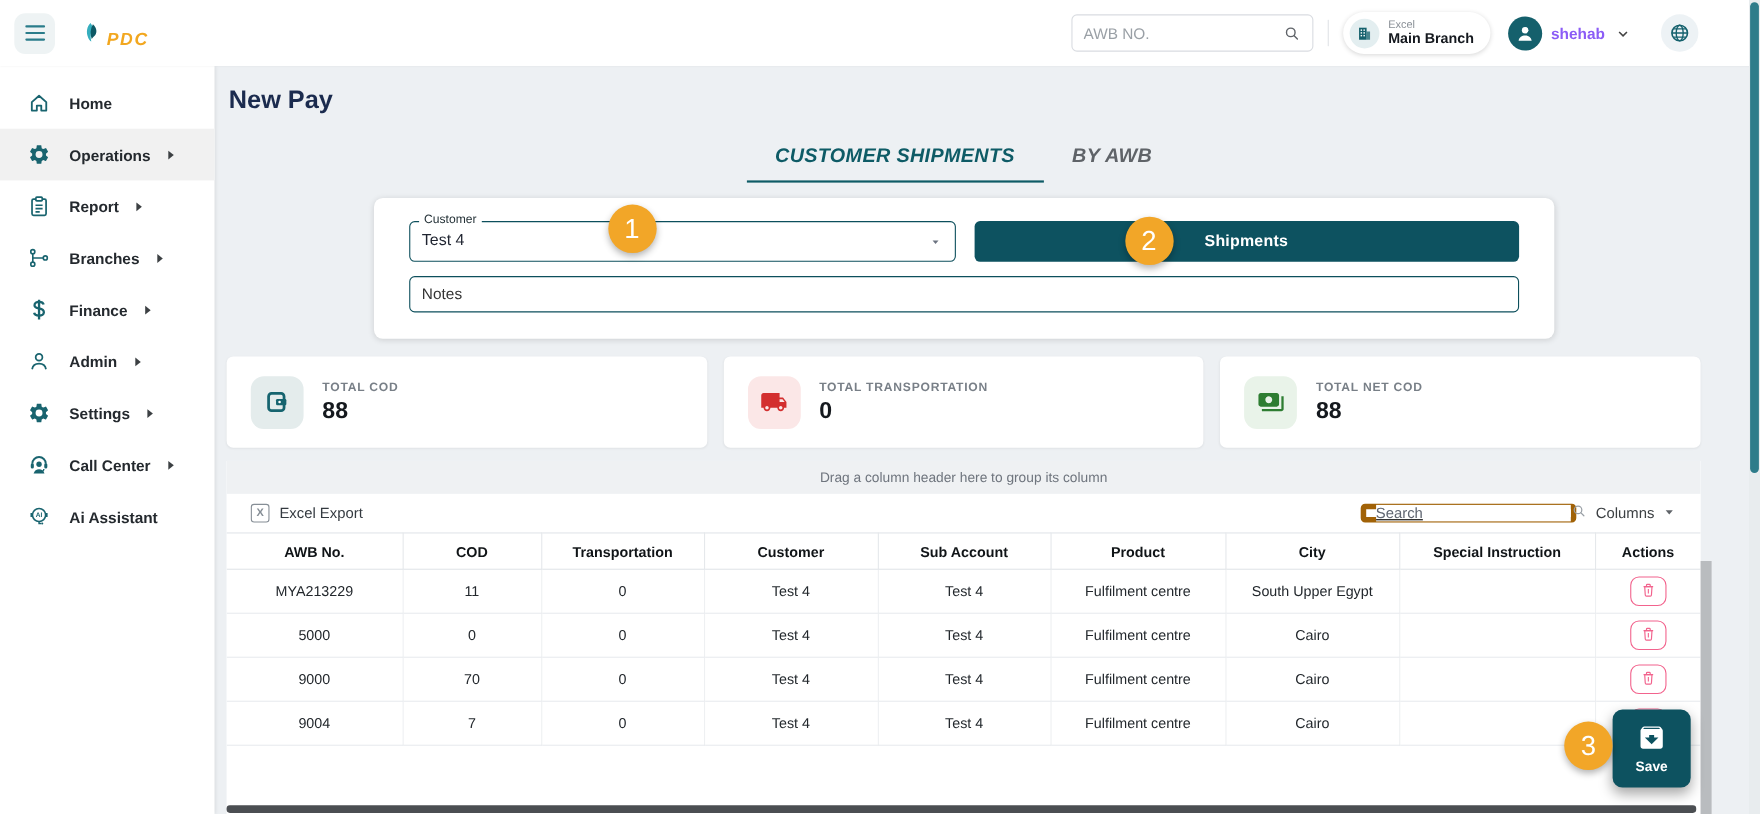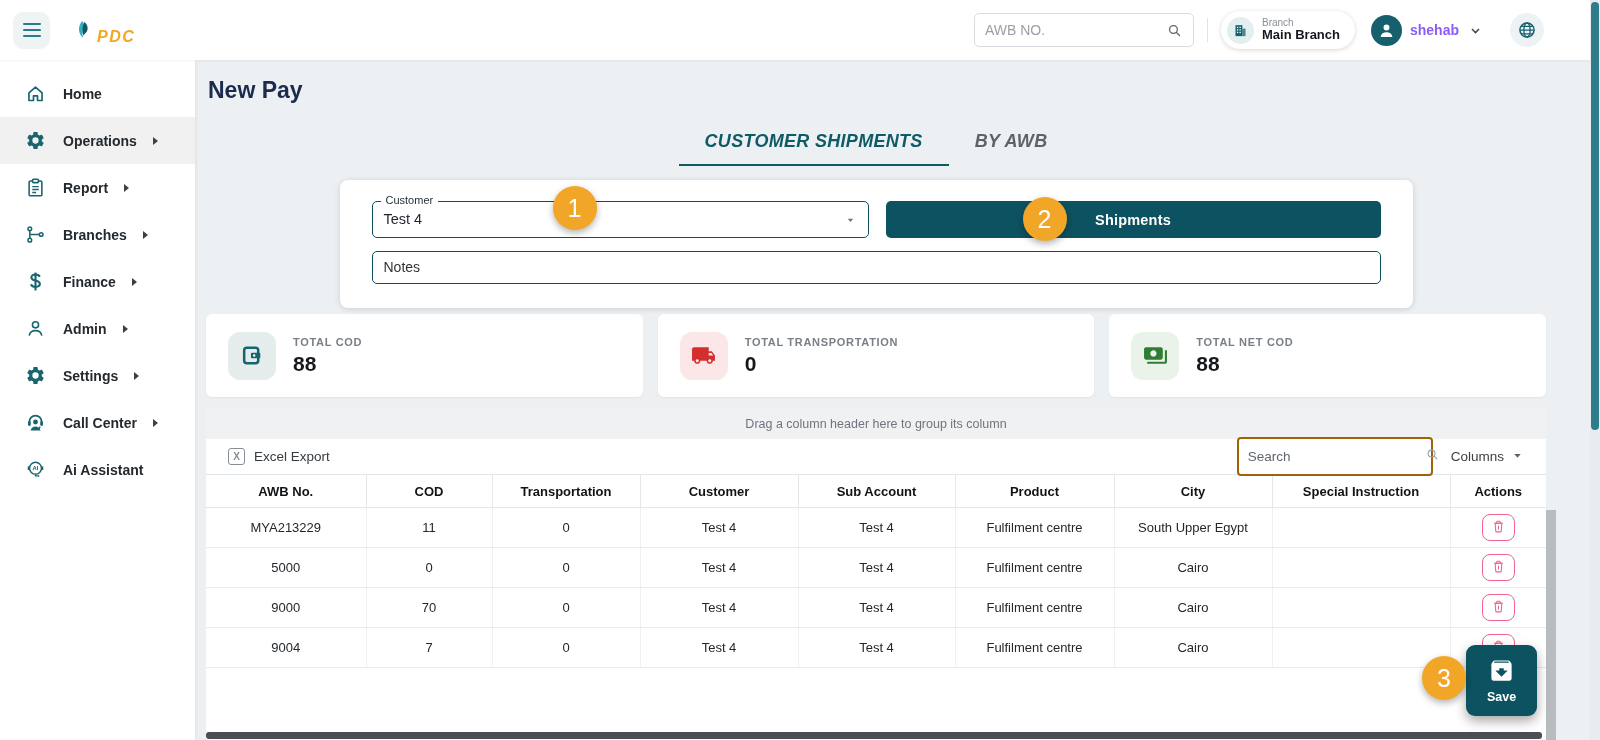--- a/index.html
+++ b/index.html
@@ -76,37 +76,37 @@
                    font-size:14.5px; font-weight:600; letter-spacing:.2px; cursor:pointer; font-family:inherit; }
   .notes-field { margin-top:13px; height:33px; border:1px solid #0d4f5c; border-radius:5px;
                  line-height:31px; padding-left:11px; font-size:14px; color:#333; cursor:text; }
   .step-badge { position:absolute; width:44px; height:44px; border-radius:50%; background:#f2a628;
                 color:#fff; font-size:25px; display:flex; align-items:center; justify-content:center;
                 box-shadow:0 3px 7px rgba(0,0,0,.3); z-index:10; }
   .badge-1 { left:213px; top:6px; }
   .badge-2 { left:683px; top:17px; }
   .badge-3 { position:fixed; right:134px; bottom:40px; z-index:21; }
 
-  .stats-row { display:flex; gap:15px; margin-top:6px; }
+  .stats-row { display:flex; gap:15px; margin-top:16px; }
   .stat-card { flex:1; height:83px; background:#fff; border-radius:6px; display:flex; align-items:center;
                padding-left:22px; gap:17px; box-shadow:0 1px 2px rgba(0,0,0,.05); }
   .stat-icon { width:48px; height:48px; border-radius:12px; display:flex; align-items:center; justify-content:center; }
   .stat-icon svg { width:25px; height:25px; }
   .stat-label { font-size:11px; font-weight:700; color:#787f87; letter-spacing:.7px; }
   .stat-value { font-size:21px; font-weight:700; color:#15191e; margin-top:4px; }
 
   .grid-card { margin-top:12px; background:#fff; height:332px; overflow:hidden; }
   .group-bar { height:30px; background:#eff1f3; display:flex; align-items:center; justify-content:center;
                font-size:12.5px; color:#6f757e; }
   .grid-toolbar { height:35px; display:flex; align-items:center; padding:0 22px; background:#fff; }
   .excel-export { display:flex; align-items:center; gap:9px; font-size:13.5px; color:#343a40; cursor:pointer; }
   .excel-icon { width:17px; height:17px; border:1.6px solid #868e96; border-radius:3px; color:#868e96;
                 font-size:10px; font-weight:700; display:flex; align-items:center; justify-content:center; }
-  .grid-search { margin-left:auto; width:196px; height:39px; border:2px solid #a16207; border-radius:4px;
-                 display:flex; align-items:center; padding:0 7px 0 9px; background:#fff; }
+  .grid-search { margin-left:auto; width:196px; height:17px; border:5px solid #a16207; border-radius:4px;
+                 display:flex; align-items:center; padding:0 7px 0 9px; background:#fff;text-decoration:underline; }
   .grid-search input { flex:1; border:none; outline:none; font-size:13.5px; color:#333; font-family:inherit; }
   .grid-search input::placeholder { color:#5f6570; }
   .grid-search svg { width:15px; height:15px; color:#9aa0a6; }
   .columns-chooser { display:flex; align-items:center; gap:7px; margin-left:18px; font-size:13.5px;
                      color:#3c4043; cursor:pointer; }
   .columns-chooser svg { width:13px; height:13px; color:#5f6368; }
 
   .grid-table { width:100%; border-collapse:collapse; table-layout:fixed; }
   .grid-table th { height:33px; background:#fff; font-size:13px; font-weight:700; color:#101417;
                    border-top:1px solid #e2e5e9; border-bottom:1px solid #e2e5e9; border-right:1px solid #e5e8eb;
@@ -169,21 +169,21 @@
             <rect x="15" y="9" width="5" height="12" fill="currentColor" opacity=".75"></rect>
             <rect x="6.3" y="6" width="2.1" height="2.1" fill="#fff"></rect>
             <rect x="10.4" y="6" width="2.1" height="2.1" fill="#fff"></rect>
             <rect x="6.3" y="10" width="2.1" height="2.1" fill="#fff"></rect>
             <rect x="10.4" y="10" width="2.1" height="2.1" fill="#fff"></rect>
             <rect x="6.3" y="14" width="2.1" height="2.1" fill="#fff"></rect>
             <rect x="10.4" y="14" width="2.1" height="2.1" fill="#fff"></rect>
           </svg>
       </span>
       <span class="branch-texts">
-        <span class="branch-label">Branch</span>
+        <span class="branch-label">Excel</span>
         <span class="branch-name">Main Branch</span>
       </span>
     </div>
     <div class="user-menu">
       <span class="avatar">
         <svg viewBox="0 0 24 24">
             <circle cx="12" cy="8.6" r="3.4" fill="#fff"></circle>
             <path d="M5.2 19.4c.7-3.7 3.4-5.3 6.8-5.3s6.1 1.6 6.8 5.3Z" fill="#fff"></path>
           </svg>
       </span>

